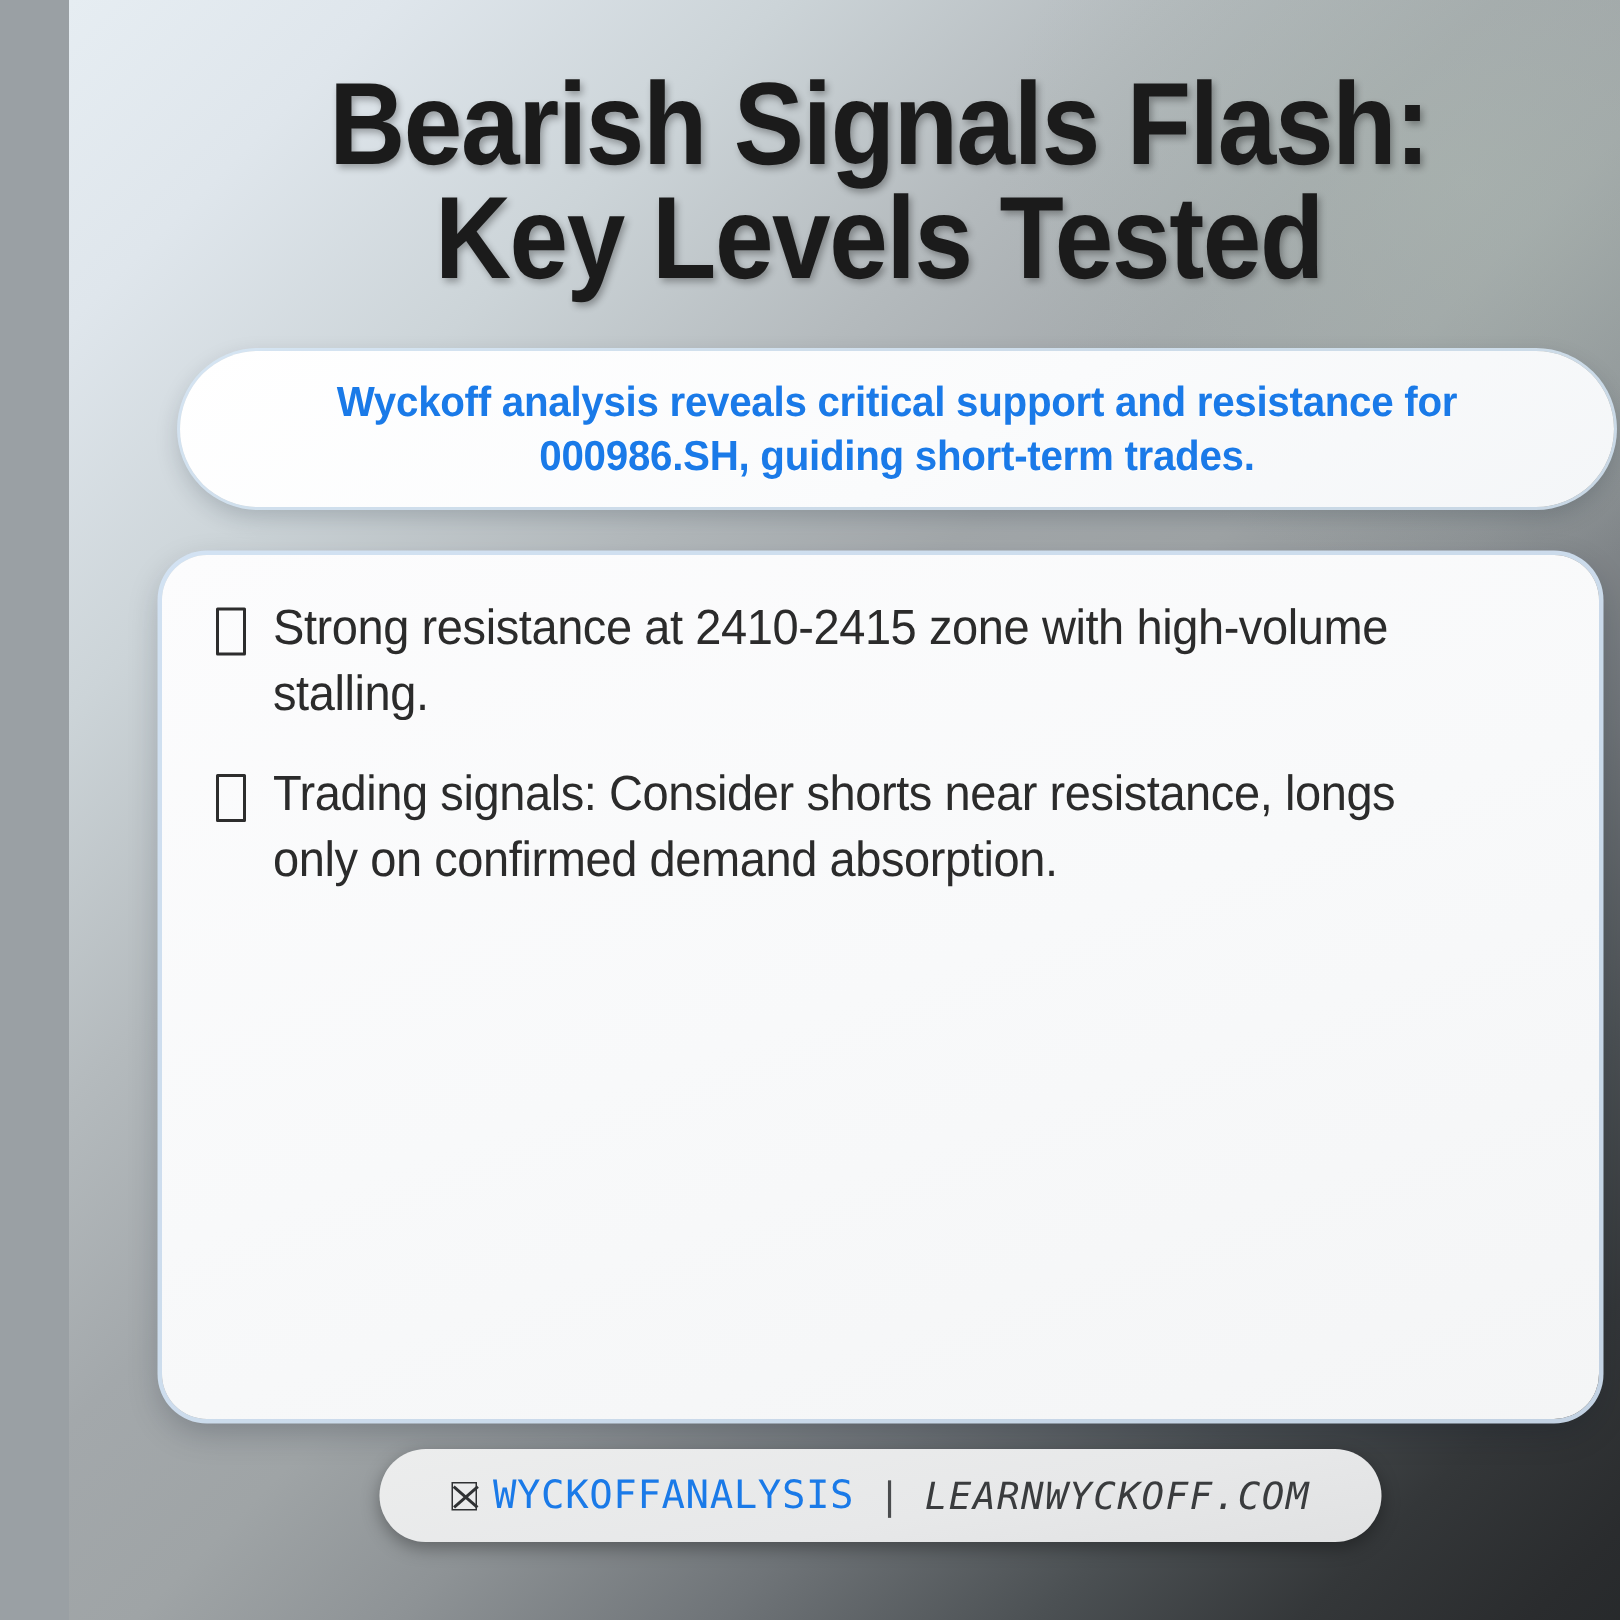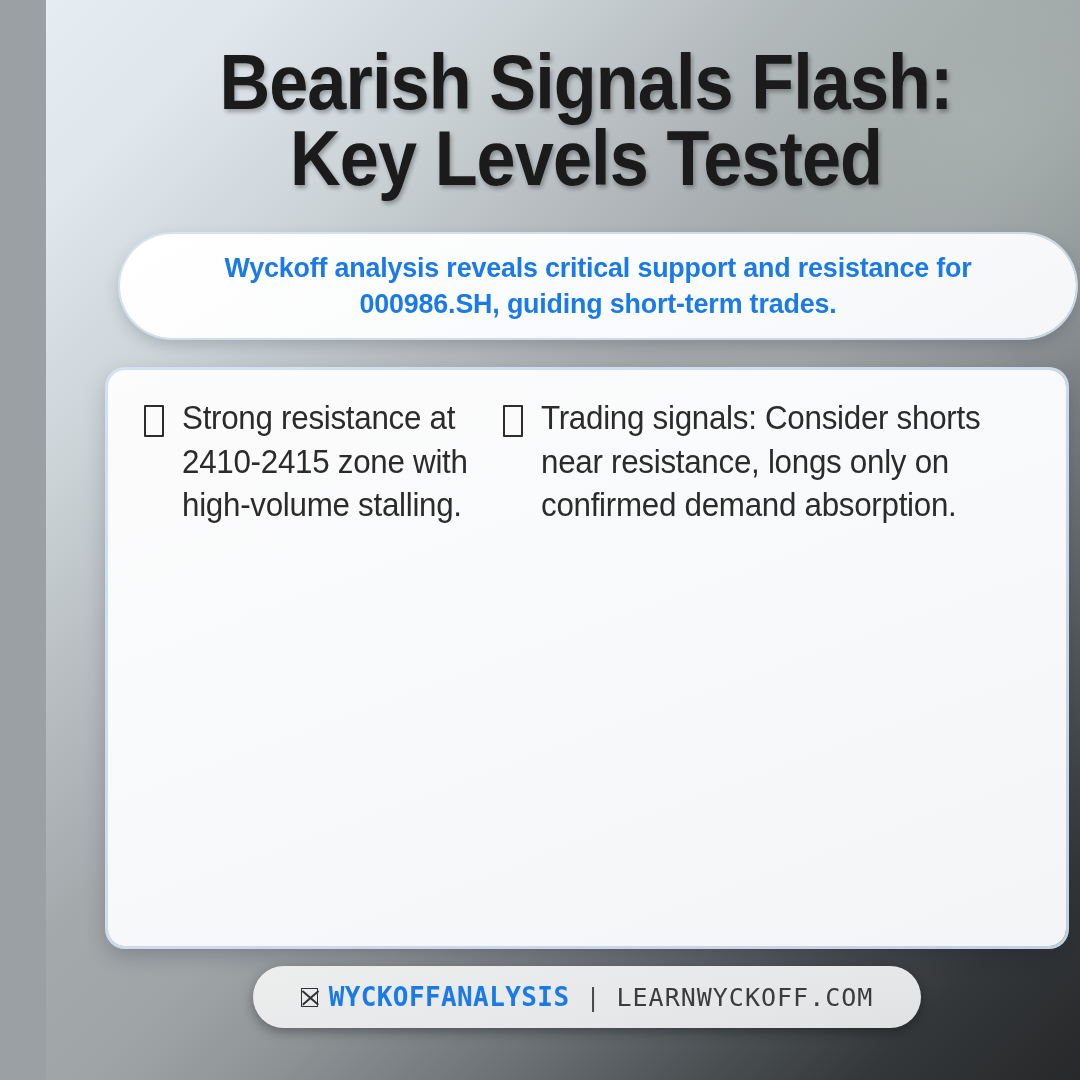--- a/index.html
+++ b/index.html
@@ -103,27 +103,27 @@
   }
 
   
   #bullets-card {
     position: absolute;
     left: 62px;
     top: 370px;
     width: 958px;
     height: 576px;
     background: linear-gradient(160deg, #fcfcfd 0%, #f8f9fa 50%, #f4f5f6 100%);
-    border-radius: 17px;
+    border-radius: 30px;
     box-shadow:
       0 0 0 3px rgba(212,228,246,0.90),
       0 8px 22px rgba(15,25,40,0.26);
     padding: 26px 34px 20px 36px;
     display: flex;
-    flex-direction: row;
+    flex-direction: column;
     justify-content: flex-start;
   }
 
   .bullet-row {
     display: flex;
     align-items: flex-start;
     gap: 18px;
     margin-bottom: 24px;
   }
   .bullet-row:last-child { margin-bottom: 0; }
@@ -182,35 +182,36 @@
     top: 8px;
     width: 21px;
     height: 1.6px;
     background: #2f3133;
   }
   #footer-logo-icon::before { transform: rotate(41deg); }
   #footer-logo-icon::after  { transform: rotate(-41deg); }
 
   #footer-handle {
     font-size: 26px;
-    font-weight: 700;
+    font-weight: 400;
     color: #1a7ae8;
     letter-spacing: 0.4px;
   }
   #footer-separator {
     font-size: 25px;
     font-weight: 400;
     color: #4a4c4e;
     padding: 0 5px;
   }
   #footer-site {
     font-size: 25px;
     font-weight: 400;
     color: #3a3c3e;
     letter-spacing: 1.0px;
+    font-style: italic;
   }
 </style>
 </head>
 <body>
 
 <div id="stage">
 
   <div id="haze"></div>
 
   <h1 id="title">Bearish Signals Flash:

